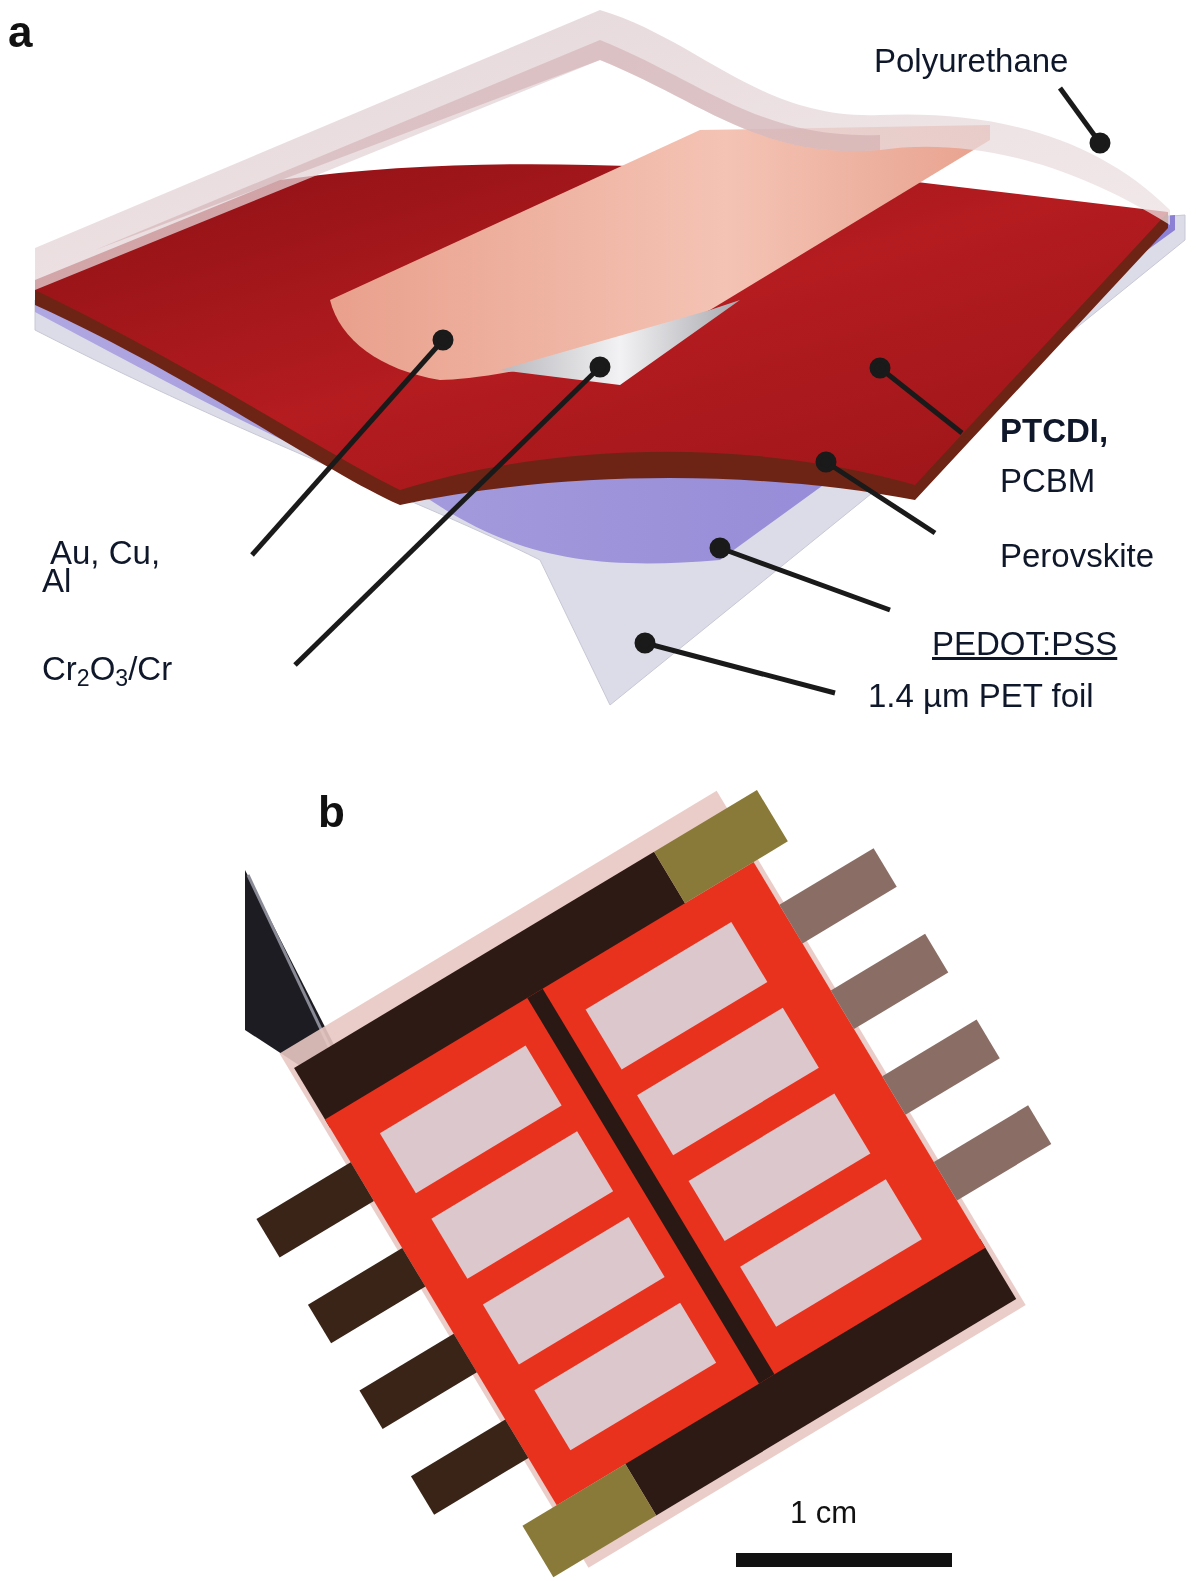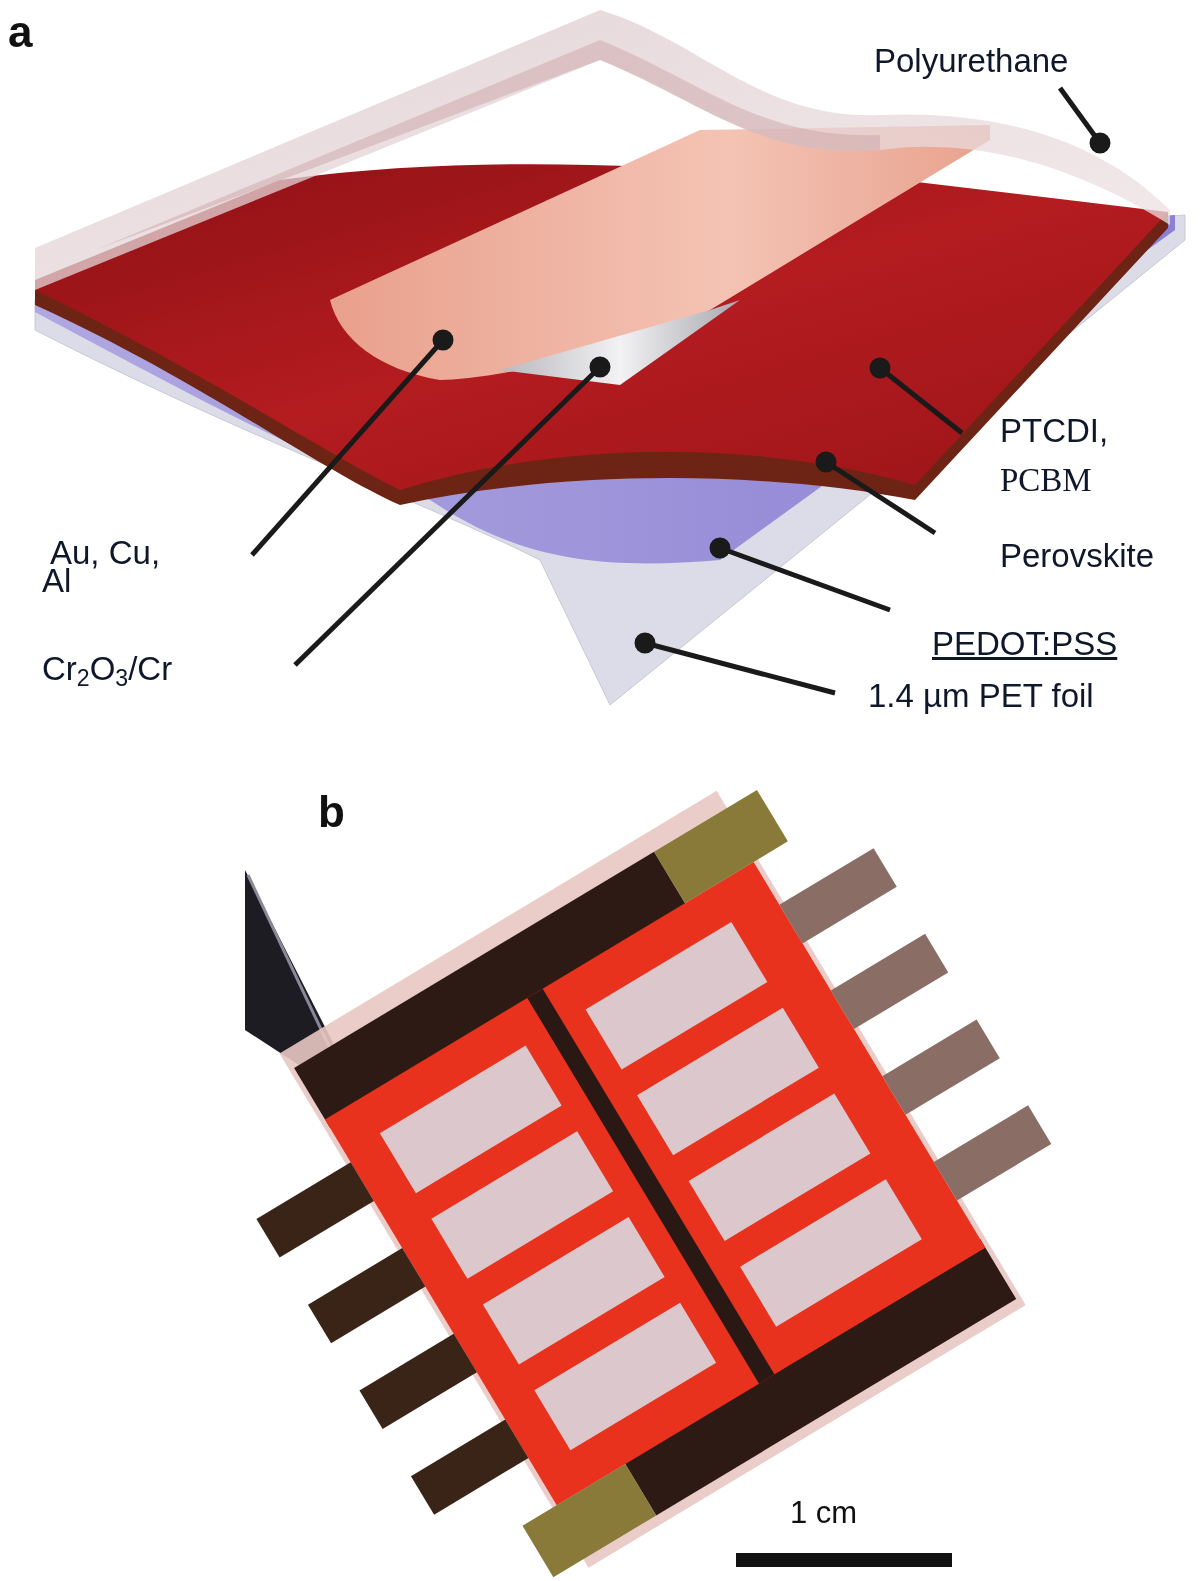--- a/index.html
+++ b/index.html
@@ -71,22 +71,22 @@
     <line x1="645" y1="643" x2="835" y2="693"></line>
       <circle cx="645" cy="643" r="8"></circle>
     <line x1="443" y1="340" x2="252" y2="555"></line>
       <circle cx="443" cy="340" r="8"></circle>
     <line x1="600" y1="367" x2="295" y2="665"></line>
       <circle cx="600" cy="367" r="8"></circle>
   </g>
 </svg>
 
 <div class="label" style="left:874px;top:40px;">Polyurethane</div>
-<div class="label" style="left:1000px;top:410px;">PTCDI,</div>
-<div class="label" style="left:1000px;top:460px;font-family:Liberation Serif, serif;">PCBM</div>
+<div class="label" style="left:1000px;top:410px;font-weight:bold;">PTCDI,</div>
+<div class="label" style="left:1000px;top:460px;">PCBM</div>
 <div class="label" style="left:1000px;top:535px;">Perovskite</div>
 <div class="label" style="left:932px;top:623px;text-decoration:underline;">PEDOT:PSS</div>
 <div class="label" style="left:868px;top:675px;text-align:right;">1.4 µm PET foil</div>
 <div class="label" style="left:42px;top:532px;margin-left:8px;">Au, Cu,</div>
 <div class="label" style="left:42px;top:560px;text-align:right;">Al</div>
 <div class="label" style="left:42px;top:648px;"><span>Cr</span><sub>2</sub><span>O</span><sub>3</sub><span>/Cr</span></div>
 
 <div class="panel-letter" style="left:318px;top:790px;">b</div>
 
 <svg width="1200" height="1581" viewBox="0 0 1200 1581" style="top:0">

